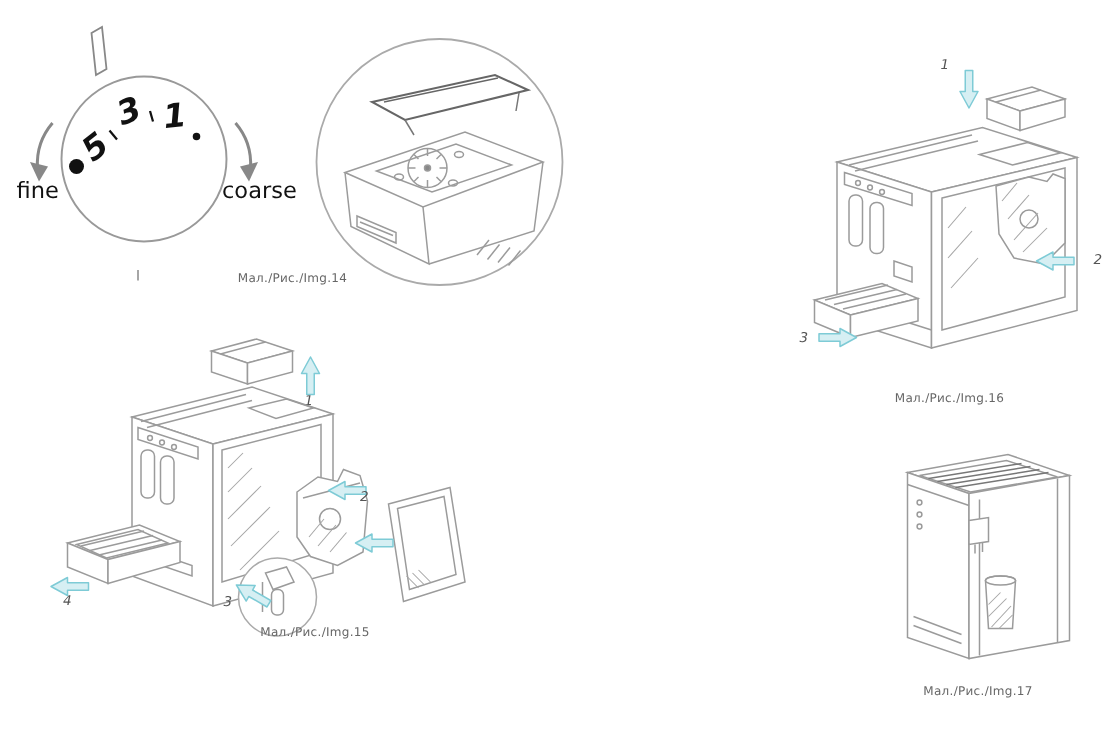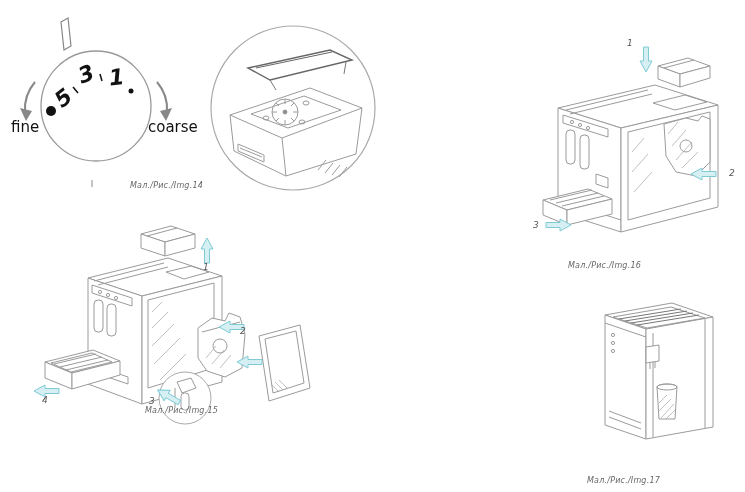--- a/index.html
+++ b/index.html
@@ -1,22 +1,22 @@
 <!DOCTYPE html>
 <html><head>
 <meta charset="utf-8">
 <style>
   * { margin:0; padding:0; box-sizing:border-box; }
   html,body { background:#ffffff; font-family:"DejaVu Sans", sans-serif; }
   .page { position:relative; width:745px; height:492px; background:#ffffff; overflow:hidden; }
   .fig { position:absolute; }
   svg { display:block; overflow:visible; }
   .caption {
-    position:absolute; width:130px; text-align:left;
-    font-style:italic; font-size:8px; letter-spacing:0.2px; color:#666666;
+    position:absolute; width:130px; text-align:center;
+    font-size:8px; letter-spacing:0.2px; color:#666666;
     font-family:"DejaVu Sans", sans-serif;
   }
   .thin   { stroke:#9b9b9b; fill:none; stroke-width:1; }
   .hatch  { stroke:#a5a5a5; fill:none; stroke-width:0.7; }
   .arrow  { fill:#d6eff3; stroke:#7ecbd6; stroke-width:1; stroke-linejoin:round; }
   .callout{ font-size:9px; font-style:italic; fill:#555; stroke:none; }
   .dialnum{ font-size:22px; font-weight:bold; font-style:italic; fill:#111; stroke:none; }
   .diallabel{ font-size:15px; fill:#111; stroke:none; }
 </style>
 </head>
@@ -170,21 +170,21 @@
         <circle cx="157" cy="186" r="26" fill="#fff" stroke="#aaa"></circle>
         <path d="M149,170 L163,166 L168,176 L154,181 Z"></path>
         <rect x="153" y="181" width="8" height="17" rx="3.5"></rect>
         <line x1="147" y1="176" x2="147" y2="196"></line>
       </g>
       <use href="#block-arrow" class="arrow" transform="translate(127,177) rotate(-150 13 7)"></use>
       <text class="callout" x="121" y="192">3</text>
     </svg>
   </div>
 
-  <div class="caption" style="left:145px; top:406px;">Мал./Рис./Img.15</div>
+  <div class="caption" style="left:145px; top:417px;">Мал./Рис./Img.15</div>
 
   <div class="fig" style="left:528px; top:22px;">
     <svg width="215" height="245" viewBox="0 0 215 245">
       <g class="thin">
         <polygon points="130,44 160,36 182,44 152,52" fill="#fff"></polygon>
         <polygon points="130,44 130,57 152,65 152,52" fill="#fff"></polygon>
         <polygon points="152,52 182,44 182,56 152,65" fill="#fff"></polygon>
         <polyline points="136,46 166,38"></polyline>
       </g>
       <use href="#block-arrow" class="arrow" transform="translate(105,31) rotate(90 13 7)"></use>
@@ -268,15 +268,15 @@
         <path d="M64,96 L66,128 L82,128 L84,96" fill="#fff"></path>
         <ellipse cx="74" cy="96" rx="10" ry="3"></ellipse>
         <line class="hatch" x1="66" y1="112" x2="74" y2="104"></line>
         <line class="hatch" x1="66" y1="120" x2="78" y2="108"></line>
         <line class="hatch" x1="68" y1="127" x2="81" y2="113"></line>
         <line class="hatch" x1="73" y1="128" x2="82" y2="119"></line>
       </g>
     </svg>
   </div>
 
-  <div class="caption" style="left:587px; top:476px;">Мал./Рис./Img.17</div>
+  <div class="caption" style="left:587px; top:456px;">Мал./Рис./Img.17</div>
 
 </div>
 
 </body></html>

